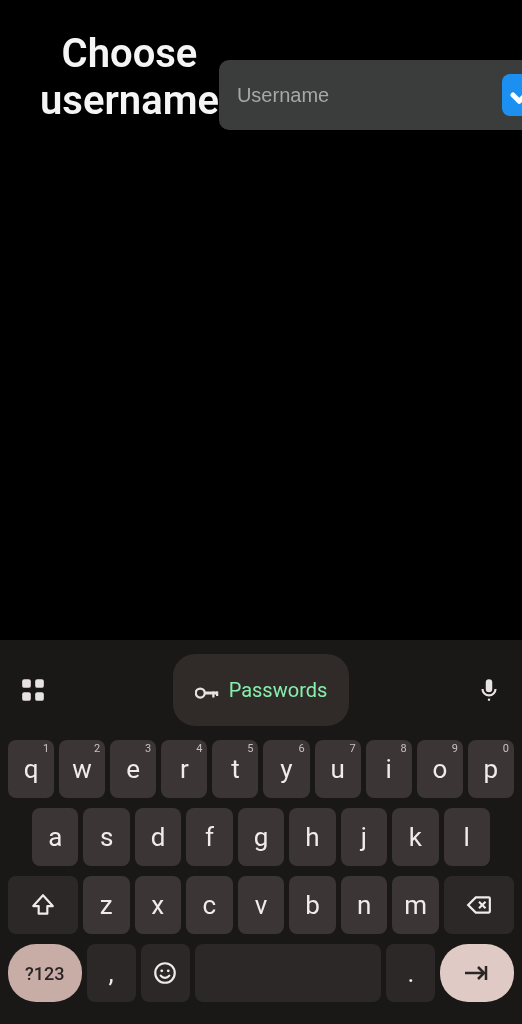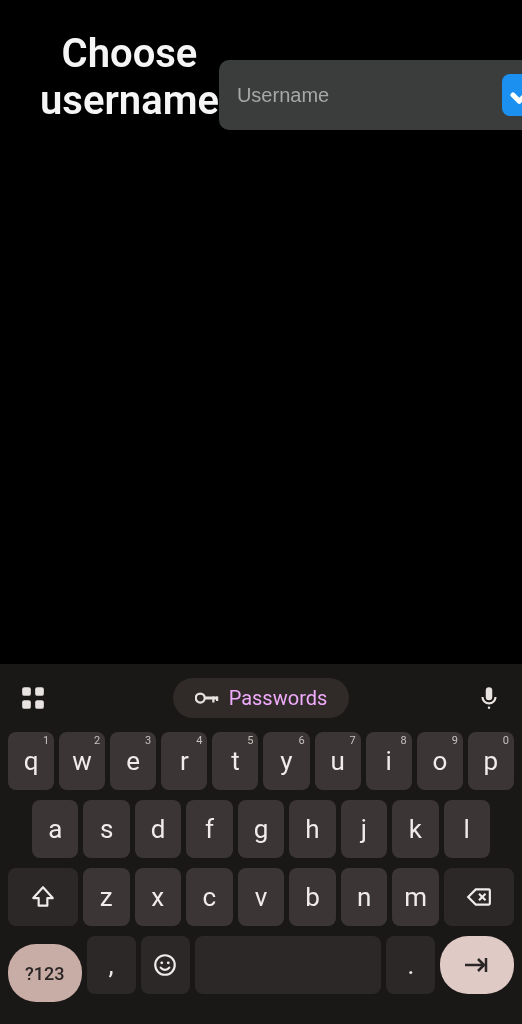--- a/index.html
+++ b/index.html
@@ -89,25 +89,25 @@
     .kbh-left, .kbh-right {
       width: 34px;
       display: flex;
       justify-content: center;
       align-items: center;
     }
     .kbh-left svg, .kbh-right svg { width: 26px; height: 26px; fill: #e8e3e1; }
     .pw-chip {
       background: #302b29;
       border-radius: 22px;
-      padding: 8px 22px;
-      display: flex;
-      align-items: center;
+      padding: 24px 22px;
+      display: flex;
+      align-items: flex-end;
       gap: 10px;
-      color: #f0abfc;
+      color: #86efac;
       font-size: 20px;
     }
     .pw-chip svg { width: 24px; height: 18px; fill: #e8e3e1; }
 
     .krow {
       display: flex;
       gap: 5px;
       margin-bottom: 10px;
       padding: 0 2px;
     }
@@ -127,21 +127,21 @@
     }
     .key .sup {
       position: absolute;
       top: 2px;
       right: 5px;
       font-size: 11px;
       color: #c7c2c0;
     }
     .key.wide { flex: 1.5; }
     .key.dark { background: #2c2827; }
-    .key.accent1 { background: #c8aca6; border-radius: 28px; margin-top: 8px; }
+    .key.accent1 { background: #c8aca6; border-radius: 28px; }
     .key.accent2 { background: #dfcac6; border-radius: 28px; }
     .key.accent1 svg, .key.accent2 svg { width: 28px; height: 24px; fill: #2b2626; }
     .key.sym { color: #2b2626; font-size: 18px; font-weight: 500; }
     .key svg { width: 26px; height: 26px; fill: #efeceb; }
     .spacebar { flex: 3.8; }
   </style>
 </head>
 <body>
 
 <div class="content">

